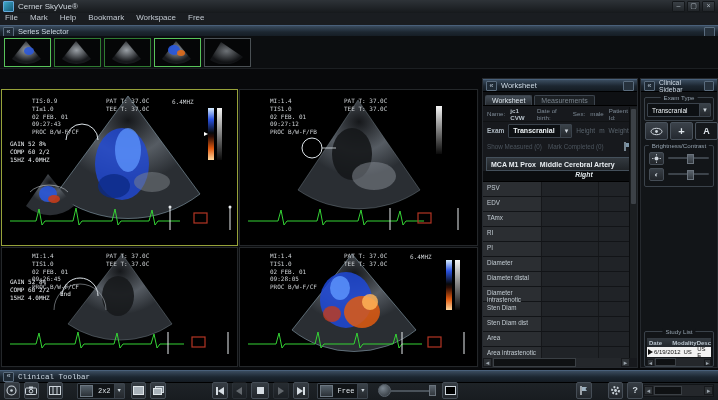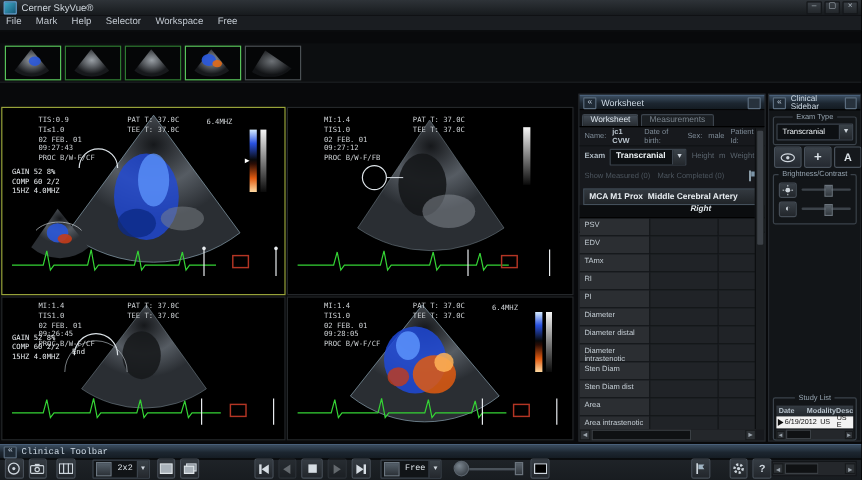--- a/index.html
+++ b/index.html
@@ -123,25 +123,30 @@
       <div class="winbtn">–</div>
       <div class="winbtn">▢</div>
       <div class="winbtn">×</div>
     </div>
   </div>
 
   <div class="menubar">
     <span>File</span>
     <span>Mark</span>
     <span>Help</span>
-    <span>Selector</span>
+    <span>Bookmark</span>
     <span>Workspace</span>
     <span>Free</span>
   </div>
 
+  <div class="hdr series-hdr">
+    <div class="chev">«</div>
+    <span>Series Selector</span>
+    <div class="pin"></div>
+  </div>
   <div class="thumbstrip">
     <div class="thumb tb-g1">
       <svg width="43" height="25">
           <defs>
             <radialGradient id="t1" cx="50%" cy="40%">
               <stop offset="0%" stop-color="#9aa0a6"></stop>
               <stop offset="100%" stop-color="#17191c"></stop>
             </radialGradient>
           </defs>
       <path d="M21 2 L7 20 A24 24 0 0 0 36 20 Z" fill="url(#t1)"></path>

